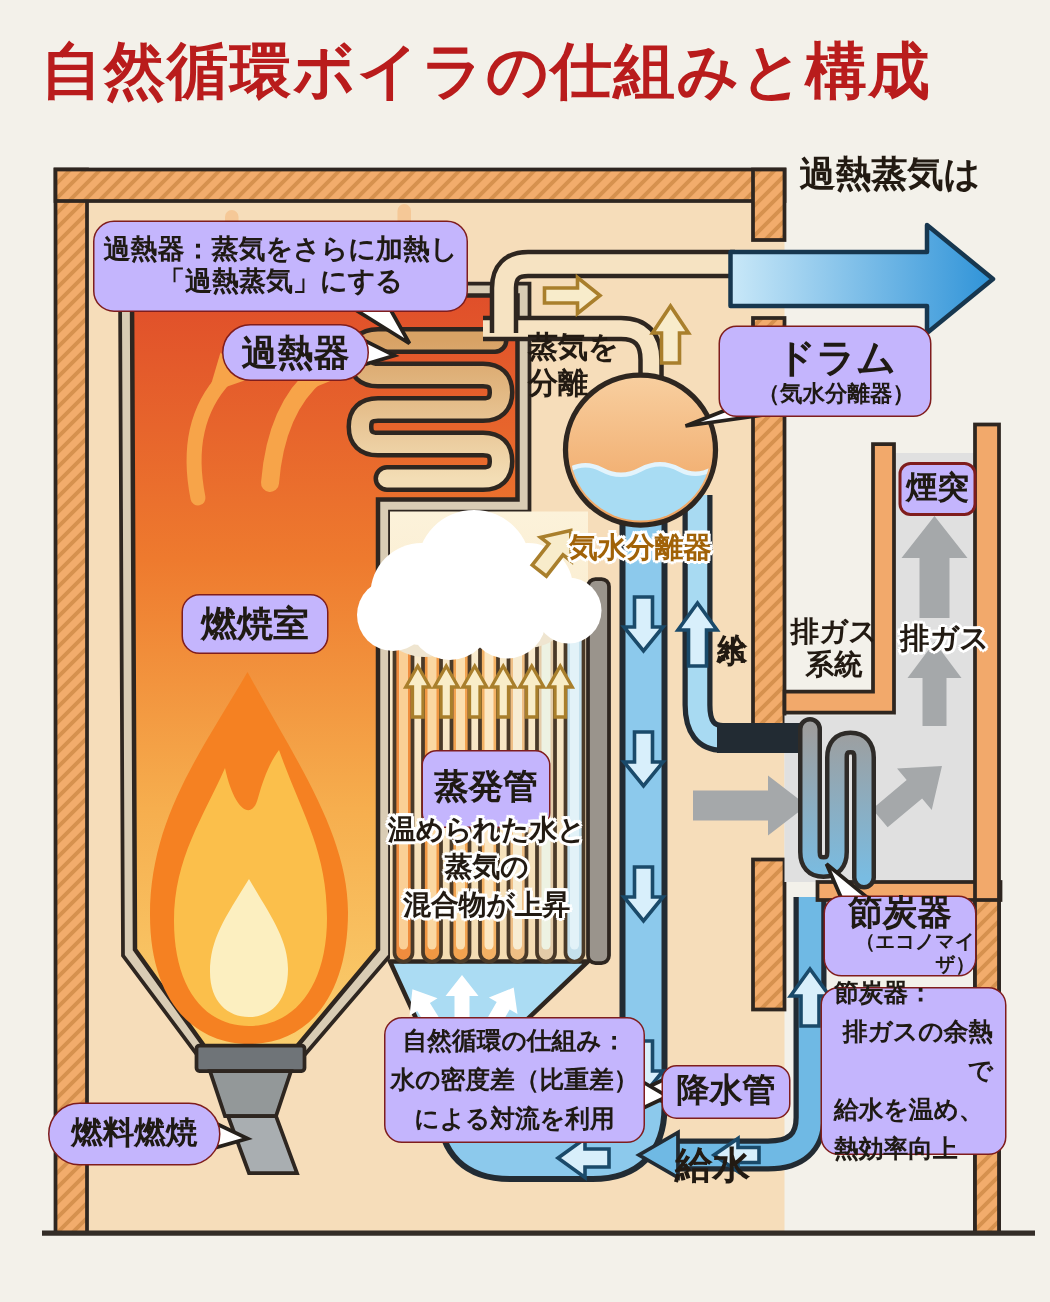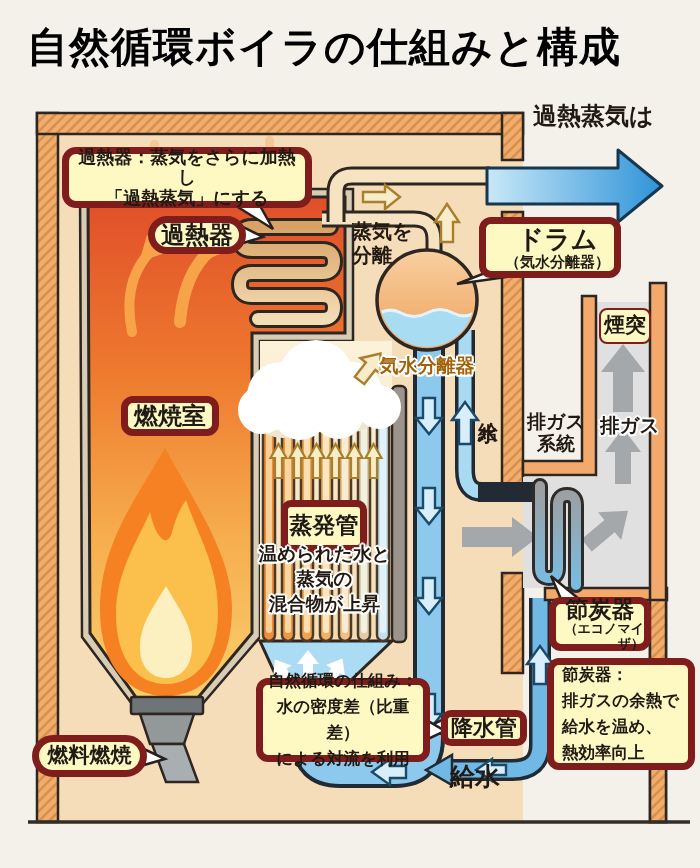--- a/index.html
+++ b/index.html
@@ -4,24 +4,24 @@
 <style>
   html,body{margin:0;padding:0;background:#e9e6df;}
   #stage{
     position:relative;width:700px;height:868px;overflow:hidden;
     background:#f3f1ea;
     font-family:"DejaVu Sans","Liberation Sans",sans-serif;
   }
   svg{position:absolute;left:0;top:0;z-index:1;}
   .ttl{
     position:absolute;left:0;top:20px;width:648px;text-align:center;
-    font-size:41px;font-weight:900;color:#000000;letter-spacing:1px;z-index:6;
+    font-size:41px;font-weight:900;color:#b91c1c;letter-spacing:1px;z-index:6;
   }
   .bubble{
-    position:absolute;background:#fef9c3;border:7px solid #7f1d1d;border-radius:12px;
+    position:absolute;background:#c4b5fd;border:1px solid #7f1d1d;border-radius:12px;
     display:flex;flex-direction:column;align-items:center;justify-content:center;
     font-weight:bold;color:#1f1a14;line-height:1.12;z-index:5;box-sizing:border-box;text-align:center;
   }
   .plain{position:absolute;font-weight:bold;color:#221a12;z-index:5;line-height:1.18;}
   .halo{text-shadow:-2px 0 #fff,2px 0 #fff,0 -2px #fff,0 2px #fff,-1.5px -1.5px #fff,1.5px 1.5px #fff,-1.5px 1.5px #fff,1.5px -1.5px #fff;}
   .vert{writing-mode:vertical-rl;text-orientation:upright;letter-spacing:2px;}
 </style>
 </head>
 <body>
 
@@ -307,21 +307,21 @@
     <div>温められた水と</div>
     <div>蒸気の</div>
     <div>混合物が上昇</div>
   </div>
 
   <div class="bubble" style="left:549px;top:597px;width:102px;height:54px;">
     <div style="font-size:23px;">節炭器</div>
     <div style="font-size:13px;text-align:right;">（エコノマイザ）</div>
   </div>
 
-  <div class="bubble" style="left:547px;top:658px;width:148px;height:112px;font-size:16.5px;line-height:26px;align-items:flex-start;text-align:left;padding:4px 8px;">
+  <div class="bubble" style="left:547px;top:658px;width:124px;height:112px;font-size:16.5px;line-height:26px;align-items:flex-start;text-align:right;padding:4px 8px;">
     <div>節炭器：</div>
     <div>排ガスの余熱で</div>
     <div>給水を温め、</div>
     <div>熱効率向上</div>
   </div>
 
   <div class="bubble" style="left:256px;top:678px;width:174px;height:84px;font-size:16.5px;line-height:26px;">
     <div>自然循環の仕組み：</div>
     <div>水の密度差（比重差）</div>
     <div>による対流を利用</div>

